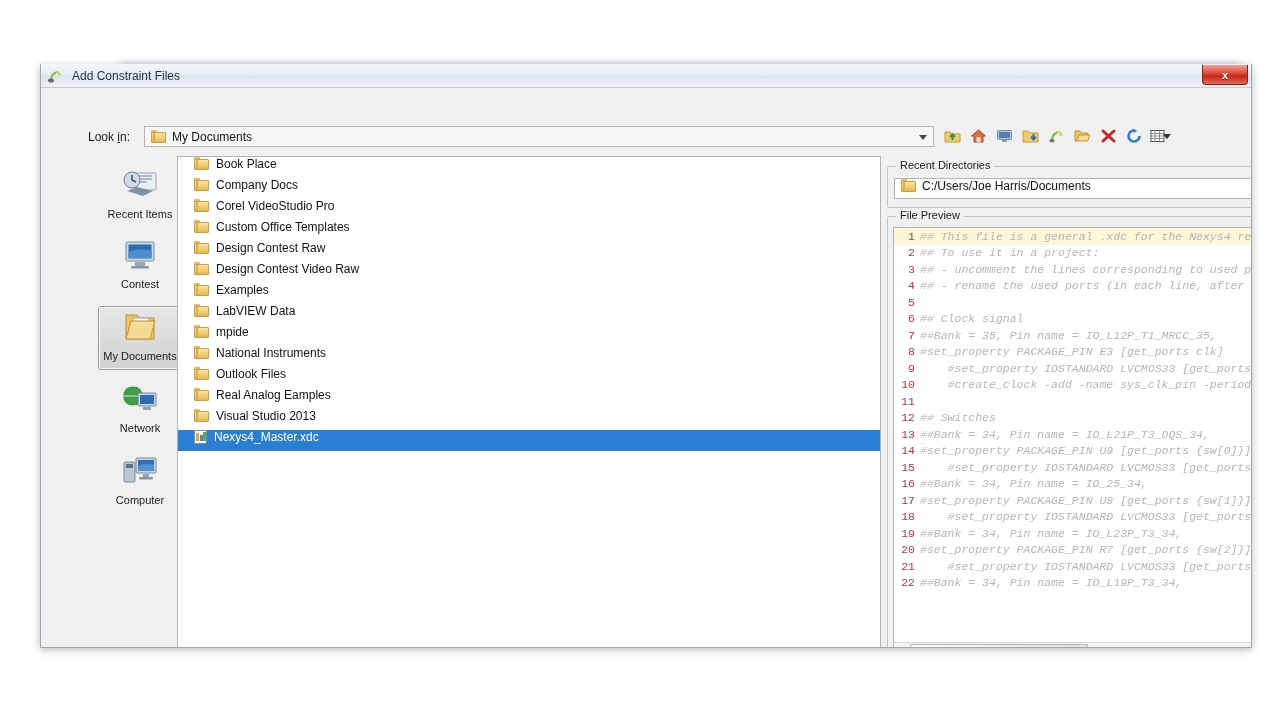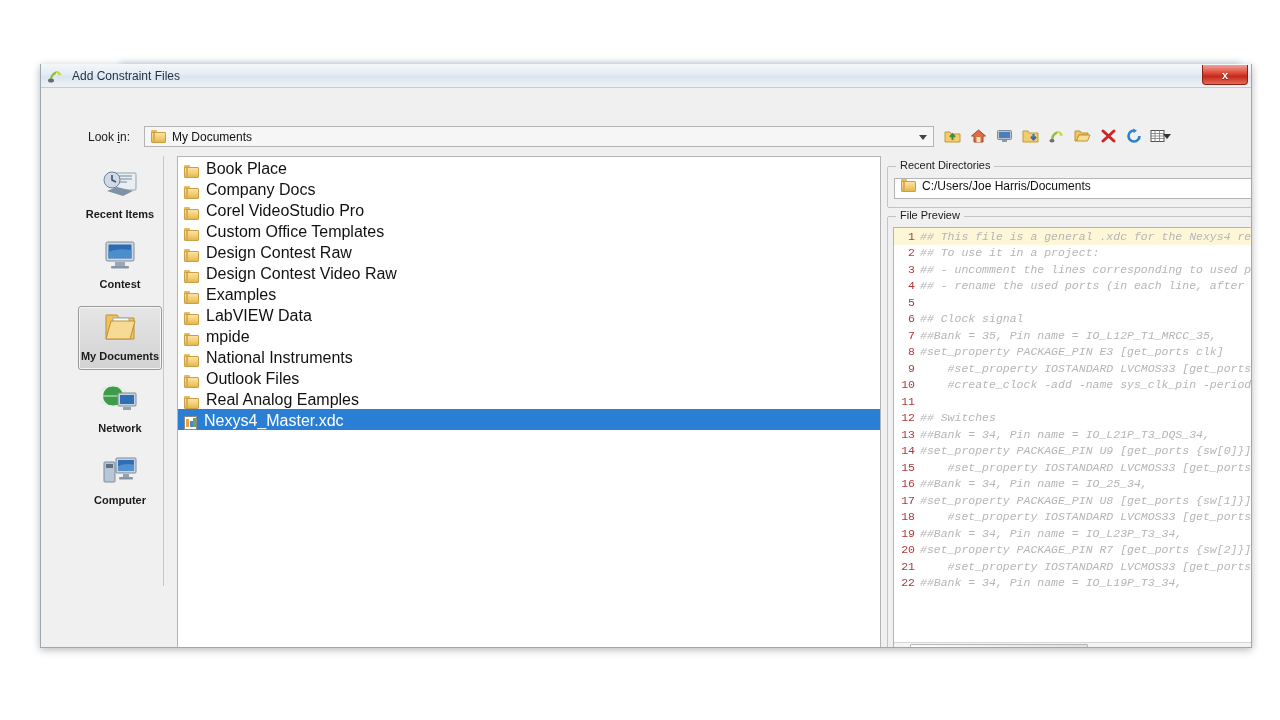--- a/index.html
+++ b/index.html
@@ -119,25 +119,24 @@
   }
   #view-arrow {
     width: 0; height: 0; margin-left: -2px;
     border-left: 4px solid transparent;
     border-right: 4px solid transparent;
     border-top: 5px solid #333;
   }
 
   
   #places {
-    position: absolute; left: 35px; top: 68px;
+    position: absolute; left: 55px; top: 68px;
     width: 88px; height: 430px;
     background: #f0f0f0;
     border-right: 1px solid #c8c8c8;
-    font-weight: bold;
   }
   .place {
     width: 84px; height: 64px; margin: 6px 0 8px 2px;
     display: flex; flex-direction: column; align-items: center; justify-content: flex-start;
     cursor: pointer;
     border: 1px solid transparent; border-radius: 3px;
     padding-top: 4px;
   }
   .place.selected {
     background: linear-gradient(180deg,#e6e6e6,#d2d2d2);
@@ -148,23 +147,23 @@
 
   
   #filelist {
     position: absolute; left: 136px; top: 68px;
     width: 704px; height: 518px;
     background: #ffffff;
     border: 1px solid #b4b4b4;
     overflow: hidden;
   }
   .frow {
-    display: flex; align-items: flex-end;
-    height: 21px; padding-left: 6px;
-    font-size: 16px; color: #111;
+    display: flex; align-items: flex-start;
+    height: 21px; padding-left: 16px;
+    font-size: 12px; color: #111;
     cursor: pointer;
   }
   .frow.selected { background: #2a7fd4; color: #ffffff; }
   .frow .fname { margin-left: 7px; white-space: nowrap; }
 
   
   .folder-ico { width: 15px; height: 13px; position: relative; flex: none; }
   .folder-ico .tab {
     position: absolute; left: 0; top: 0; width: 6px; height: 3px;
     background: #e9b95b; border-radius: 1px 1px 0 0;
@@ -505,20 +504,28 @@
           </span>
           <span class="fname">Outlook Files</span>
         </div>
       <div class="frow">
           <span class="folder-ico">
             <span class="tab"></span>
             <span class="body"></span>
             <span class="spine"></span>
           </span>
           <span class="fname">Real Analog Eamples</span>
+        </div>
+      <div class="frow">
+          <span class="folder-ico">
+            <span class="tab"></span>
+            <span class="body"></span>
+            <span class="spine"></span>
+          </span>
+          <span class="fname">Visual Studio 2013</span>
         </div>
       <div class="frow selected">
           <span class="xdc-ico">
             <span class="page"></span>
             <span class="bar1"></span>
             <span class="bar2"></span>
             <span class="bar3"></span>
           </span>
           <span class="fname">Nexys4_Master.xdc</span>
         </div>

